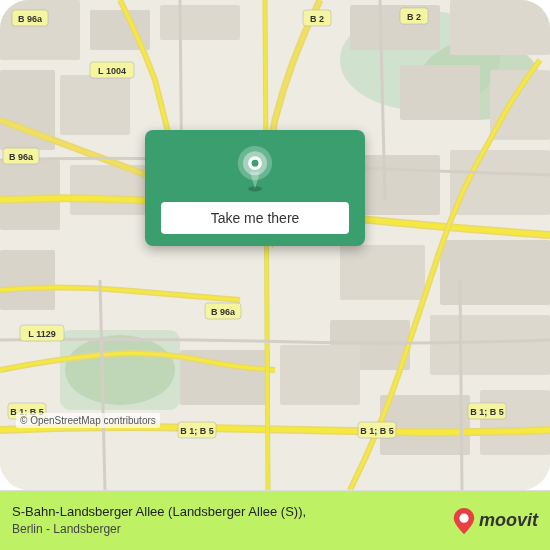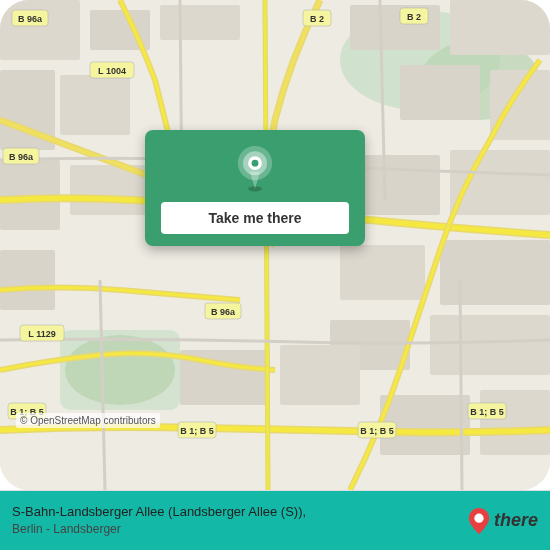--- a/index.html
+++ b/index.html
@@ -47,31 +47,31 @@
       margin-bottom: 8px;
     }
 
     #take-me-there-btn {
       background-color: white;
       color: #333;
       border: none;
       border-radius: 4px;
       padding: 8px 18px;
       font-size: 14px;
-      font-weight: 700;
+      font-weight: 400;
       cursor: pointer;
       width: 100%;
       text-align: center;
     }
 
     
     #info-bar {
       width: 550px;
       height: 60px;
-      background-color: #14b8a6;
+      background-color: #bef264;
       border-top: 1px solid #ddd;
       display: flex;
       align-items: center;
       padding: 6px 12px;
       justify-content: space-between;
     }
 
     #info-text {
       flex: 1;
       font-size: 12.5px;
@@ -248,15 +248,15 @@
   <div id="info-text">
     <div style="font-weight:500; font-size:13px;">S-Bahn-Landsberger Allee (Landsberger Allee (S)),</div>
     <div style="font-size:12px; color:#444;">Berlin - Landsberger</div>
   </div>
   <div id="moovit-logo">
 
     <svg id="moovit-pin" viewBox="0 0 22 28" xmlns="http://www.w3.org/2000/svg">
       <path d="M 11 0 C 5 0 0 5 0 11 C 0 18 11 28 11 28 C 11 28 22 18 22 11 C 22 5 17 0 11 0 Z" fill="#e84040"></path>
       <circle cx="11" cy="11" r="5" fill="white"></circle>
     </svg>
-    <span id="moovit-text">there</span>
+    <span id="moovit-text">moovit</span>
   </div>
 </div>
 
 </body></html>

